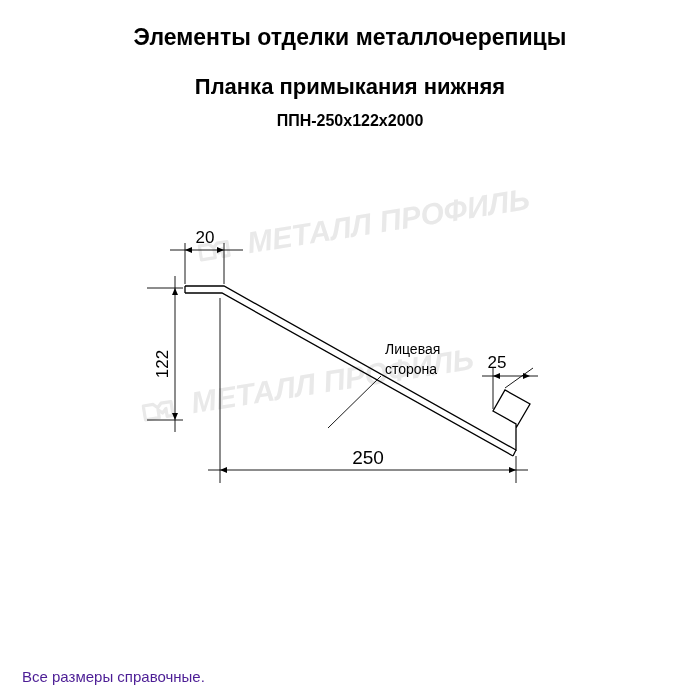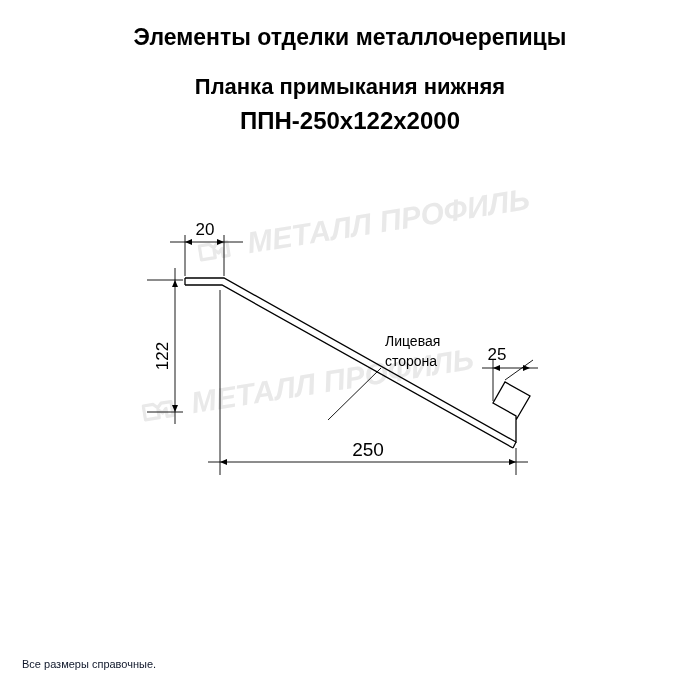--- a/index.html
+++ b/index.html
@@ -33,28 +33,28 @@
     letter-spacing: 0px;
     line-height: 30px;
   }
   .title-sub {
     font-size: 22px;
     font-weight: bold;
     margin-top: 22px;
     line-height: 26px;
   }
   .title-code {
-    font-size: 24px;
+    font-size: 16px;
     font-weight: bold;
     margin-top: 8px;
     line-height: 26px;
   }
   .drawing {
     position: absolute;
-    top: 190px;
+    top: 198px;
     left: 0;
     width: 700px;
     height: 320px;
   }
   .watermark {
     position: absolute;
     color: #e9e9e9;
     font-weight: bold;
     font-style: italic;
     white-space: nowrap;
@@ -76,24 +76,24 @@
   .wm-logo {
     display: inline-block;
     width: 42px;
     height: 26px;
     vertical-align: -5px;
     margin-right: 8px;
   }
   .footer {
     position: absolute;
     left: 22px;
-    bottom: 26px;
-    font-size: 11px;
+    bottom: 14px;
+    font-size: 15px;
     line-height: 19px;
-    color: #0f172a;
+    color: #4c1d95;
   }
   .footer div {
     white-space: nowrap;
   }
   svg text {
     font-family: "Liberation Sans", sans-serif;
     fill: #000;
   }
 </style>
 </head>

